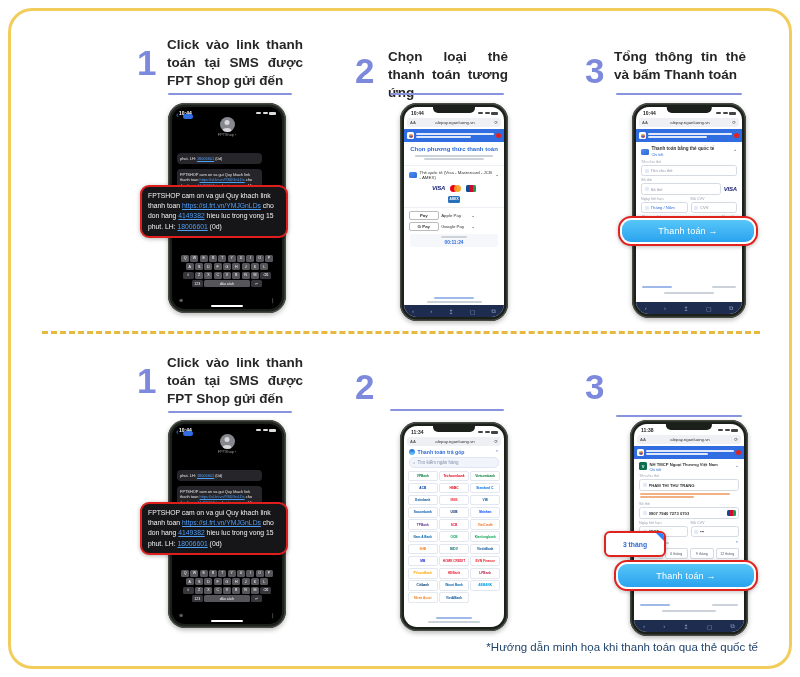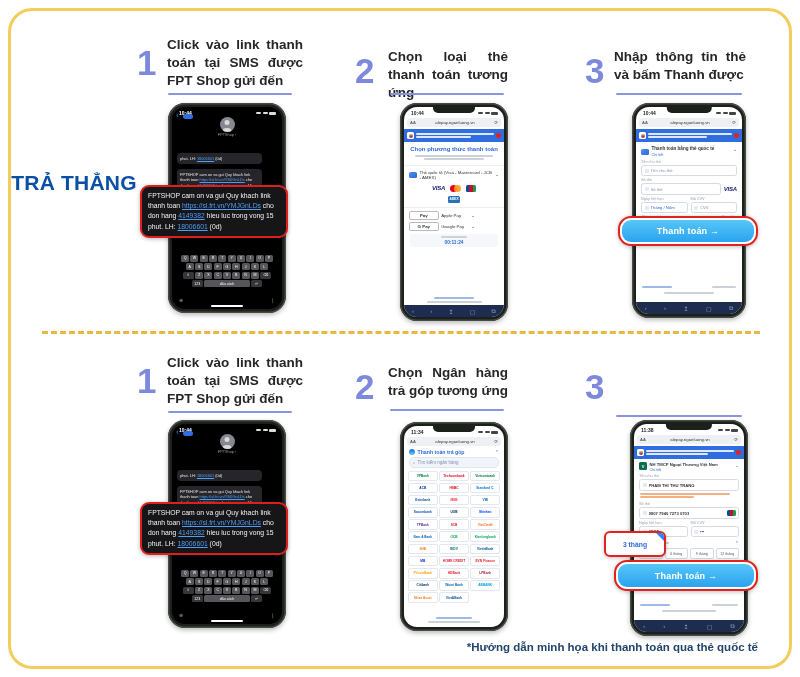--- a/index.html
+++ b/index.html
@@ -4,21 +4,21 @@
 <style>
   html,body{margin:0;padding:0;background:#fff;}
   body{font-family:"Liberation Sans","DejaVu Sans",sans-serif;}
   .canvas{position:relative;width:800px;height:677px;background:#fff;overflow:hidden;}
   .gold-frame{position:absolute;inset:8px;border:3px solid #f2cd5c;border-radius:24px;pointer-events:none;}
   .dash-sep{position:absolute;left:42px;top:331px;width:718px;border-top:3px dashed #e8b93f;}
   .sec-label{position:absolute;left:4px;width:140px;text-align:center;font-size:21px;font-weight:800;color:#0a4fa4;letter-spacing:.2px;}
   .step-num{position:absolute;font-size:35px;font-weight:700;color:#7c89dc;line-height:1;}
   .step-text{position:absolute;font-size:13.5px;font-weight:700;color:#262626;text-align:justify;line-height:1.33;}
   .step-line{position:absolute;height:2px;background:#8894e0;border-radius:1px;}
-  .footnote{position:absolute;right:42px;top:641px;font-size:11.5px;font-weight:700;color:#23456d;}
+  .footnote{position:absolute;right:42px;top:641px;font-size:11.5px;font-weight:400;color:#23456d;}
 
   
   .phone{position:absolute;background:#1b201b;border-radius:17px;padding:4px;box-shadow:inset 0 0 0 1.5px #474d45,0 2px 5px rgba(0,0,0,.28);}
   .screen{position:relative;width:100%;height:100%;border-radius:13px;overflow:hidden;}
   .screen.dark{background:#000;}
   .screen.light{background:#fff;display:flex;flex-direction:column;}
   .notch{position:absolute;top:0;left:50%;transform:translateX(-50%);width:42%;height:6px;background:#1b201b;border-radius:0 0 5px 5px;z-index:6;}
   .statusrow{display:flex;justify-content:space-between;align-items:center;padding:2px 6px 0 7px;height:8px;flex:none;}
   .st-time{font-size:5px;font-weight:700;color:#222;}
   .screen.dark .st-time{color:#fff;}
@@ -44,21 +44,21 @@
   .divline{flex:none;height:1px;background:#eceff3;margin:2px 0;}
   .fld-label{font-size:3.8px;color:#9aa3b2;margin:2px 5px 1px;}
   .inputbox{height:9.5px;border:0.7px solid #d5dae3;border-radius:2.5px;display:flex;align-items:center;gap:2px;padding:0 2.5px;margin:0 5px;background:#fff;}
   .inputbox .ficon{width:4px;height:4px;border-radius:1px;background:#e3ebfa;flex:none;}
   .inputbox span{font-size:4.2px;color:#8a93a6;white-space:nowrap;overflow:hidden;}
   .inputbox span.filled{color:#333;font-weight:700;}
   .visa{font-size:6px;font-weight:800;font-style:italic;color:#1a1f71;letter-spacing:-.2px;}
   .chev{color:#2f6fdb;font-size:5px;}
   
   .callout-red{position:absolute;background:#fff;border:2.5px solid #e0231f;border-radius:13px;padding:2px;z-index:8;box-shadow:0 1px 4px rgba(0,0,0,.25);}
-  .paybtn{width:100%;height:100%;border-radius:9px;background:linear-gradient(180deg,#57c6f8,#2aa3ef);display:flex;align-items:center;justify-content:center;color:#fff;font-weight:700;font-size:9px;letter-spacing:.2px;}
+  .paybtn{width:100%;height:100%;border-radius:9px;background:linear-gradient(180deg,#57c6f8,#2aa3ef);display:flex;align-items:center;justify-content:center;color:#fff;font-weight:400;font-size:9px;letter-spacing:.2px;}
   .sms-callout{position:absolute;background:#161618;border:2.5px solid #df1f1e;border-radius:9px;padding:4px 6px;z-index:8;font-size:6.8px;line-height:1.5;color:#f2f2f4;box-shadow:0 1px 4px rgba(0,0,0,.3);}
   .lnk{color:#4f9ef8;text-decoration:underline;}
   
   .sms-nav{position:absolute;top:10px;left:0;right:0;text-align:center;}
   .sms-back{position:absolute;left:4px;top:4px;color:#3b82f6;font-size:9px;line-height:1;}
   .sms-pill{position:absolute;left:11px;top:7px;width:10px;height:5px;border-radius:2.5px;background:#2f6de0;}
   .avatar{width:15px;height:15px;border-radius:50%;background:#86888f;margin:0 auto;position:relative;overflow:hidden;}
   .avatar .hd{position:absolute;top:3px;left:50%;transform:translateX(-50%);width:5px;height:5px;border-radius:50%;background:#d8d8dc;}
   .avatar .bd{position:absolute;bottom:-2px;left:50%;transform:translateX(-50%);width:9px;height:6px;border-radius:50% 50% 0 0;background:#d8d8dc;}
   .sms-contact{font-size:3.8px;color:#9a9a9e;margin-top:1px;}
@@ -118,42 +118,40 @@
   .feecol.right{align-items:flex-end;}
   .consent{position:absolute;left:6px;right:6px;display:flex;justify-content:space-between;align-items:center;}
 </style>
 </head>
 <body>
 
 <div class="canvas">
   <div class="gold-frame"></div>
   <div class="dash-sep"></div>
 
-  <div class="sec-label" style="top:171px;">TRẢ THẲNG</div>
 
   <div class="footnote">*Hướng dẫn minh họa khi thanh toán qua thẻ quốc tế</div>
 
   <div class="step-num" style="left:137px;top:45px;">1</div>
   <div class="step-text" style="left:167px;top:36px;width:136px;">Click vào link thanh toán tại SMS được FPT Shop gửi đến</div>
   <div class="step-line" style="left:168px;top:93px;width:124px;"></div>
 
   <div class="step-num" style="left:355px;top:53px;">2</div>
   <div class="step-text" style="left:388px;top:48px;width:120px;">Chọn loại thẻ thanh toán tương ứng</div>
   <div class="step-line" style="left:390px;top:93px;width:114px;"></div>
 
   <div class="step-num" style="left:585px;top:53px;">3</div>
-  <div class="step-text" style="left:614px;top:48px;width:132px;">Nhập thông tin thẻ và bấm Thanh được</div>
+  <div class="step-text" style="left:614px;top:48px;width:132px;">Tổng thông tin thẻ và bấm Thanh toán</div>
   <div class="step-line" style="left:616px;top:93px;width:126px;"></div>
 
   <div class="step-num" style="left:137px;top:363px;">1</div>
   <div class="step-text" style="left:167px;top:354px;width:136px;">Click vào link thanh toán tại SMS được FPT Shop gửi đến</div>
   <div class="step-line" style="left:168px;top:411px;width:124px;"></div>
 
   <div class="step-num" style="left:355px;top:369px;">2</div>
-  <div class="step-text" style="left:388px;top:364px;width:120px;">Chọn Ngân hàng trả góp tương ứng</div>
   <div class="step-line" style="left:390px;top:409px;width:114px;"></div>
 
   <div class="step-num" style="left:585px;top:369px;">3</div>
   <div class="step-line" style="left:616px;top:415px;width:126px;"></div>
 
   <div class="phone" style="left:168px;top:103px;width:110px;height:202px;">
     <div class="screen dark">
       <div class="statusrow">
           <span class="st-time">10:44</span>
         <span class="st-icons">

